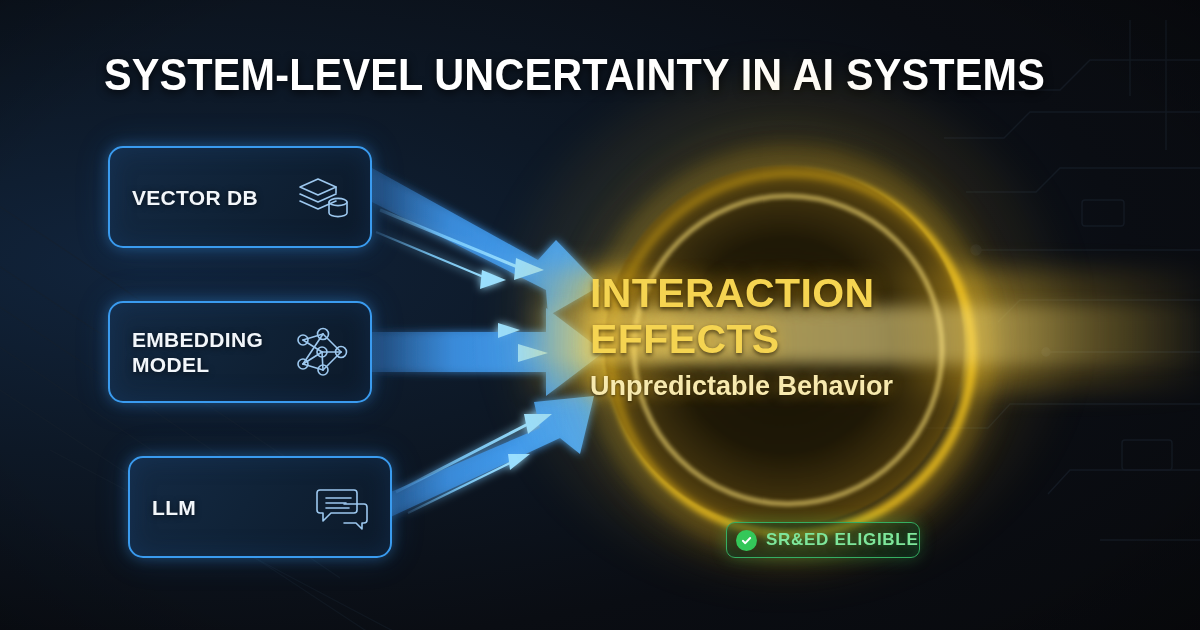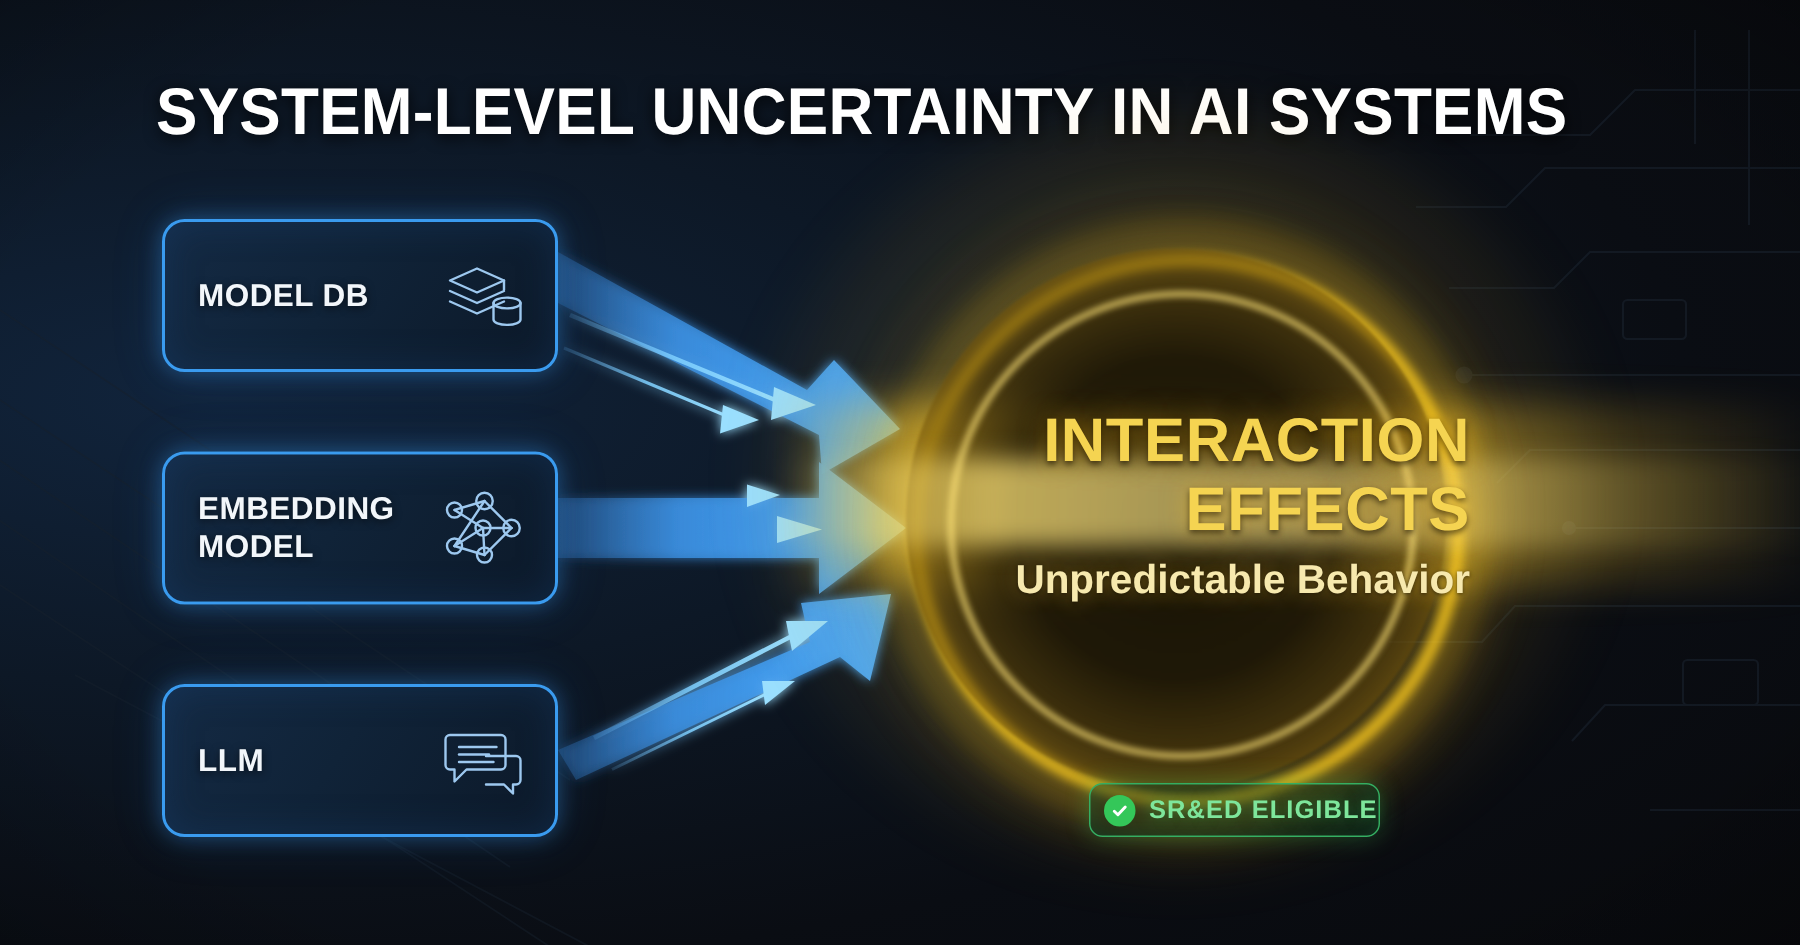--- a/index.html
+++ b/index.html
@@ -82,21 +82,21 @@
       0 0 34px rgba(40,110,190,.20),
       inset 0 0 24px rgba(26,70,120,.35);
     display: flex;
     align-items: center;
     justify-content: space-between;
     padding: 0 18px 0 22px;
     box-sizing: border-box;
   }
   .card-1 { top: 146px; }
   .card-2 { top: 301px; }
-  .card-3 { top: 456px; }
+  .card-3 { top: 456px; margin-left: 20px; }
   .card-label {
     color: #f2f6fa;
     font-size: 21px;
     font-weight: 700;
     line-height: 25px;
     letter-spacing: .3px;
     white-space: pre-line;
     text-shadow: 0 1px 6px rgba(0,0,0,.6);
   }
   .card-icon { width: 60px; height: 52px; flex: 0 0 auto; }
@@ -194,21 +194,21 @@
       rgba(255,200,35,.22) 0%,
       rgba(255,190,30,.12) 45%,
       rgba(200,145,15,.05) 70%,
       rgba(0,0,0,0) 85%);
     filter: blur(18px);
   }
   .orb-text {
     position: absolute;
     left: 30px; top: 160px;
     width: 390px;
-    text-align: right;
+    text-align: left;
   }
   .orb-title {
     color: #f5d451;
     font-size: 41px;
     line-height: 46px;
     font-weight: 700;
     letter-spacing: .4px;
     white-space: pre-line;
     text-shadow: 0 0 18px rgba(255,190,30,.55), 0 2px 4px rgba(0,0,0,.7);
   }
@@ -361,21 +361,21 @@
     <div class="flare flare-2"></div>
 
     <div class="orb-text">
       <div class="orb-title">INTERACTION
 EFFECTS</div>
       <div class="orb-sub">Unpredictable Behavior</div>
     </div>
   </div>
 
   <div class="card card-1">
-    <div class="card-label">MODEL DB</div>
+    <div class="card-label">VECTOR DB</div>
     <div class="card-icon">
       <svg viewBox="0 0 60 52">
         <polygon points="26,8 44,16 26,24 8,16"></polygon>
         <polyline points="8,23 26,31 44,23"></polyline>
         <polyline points="8,30 26,38 44,30"></polyline>
         <line x1="44" y1="16" x2="44" y2="22"></line>
         <ellipse cx="46" cy="31" rx="9" ry="3.6"></ellipse>
         <path d="M37 31 V42 a9 3.6 0 0 0 18 0 V31"></path>
       </svg>
     </div>

